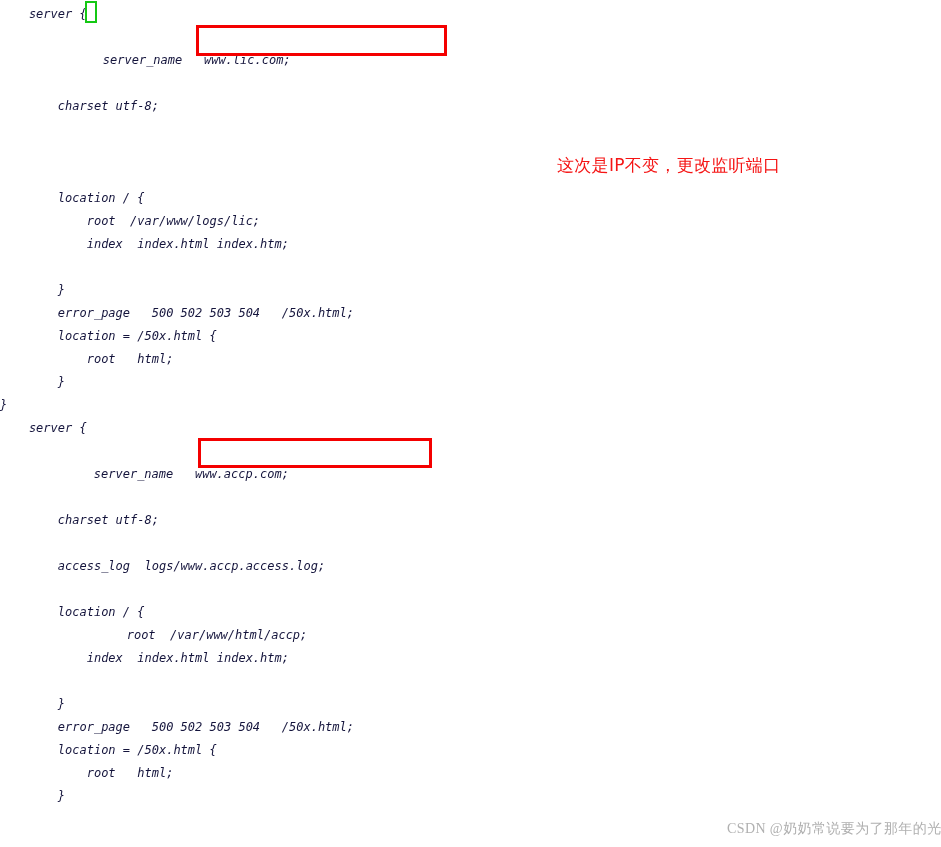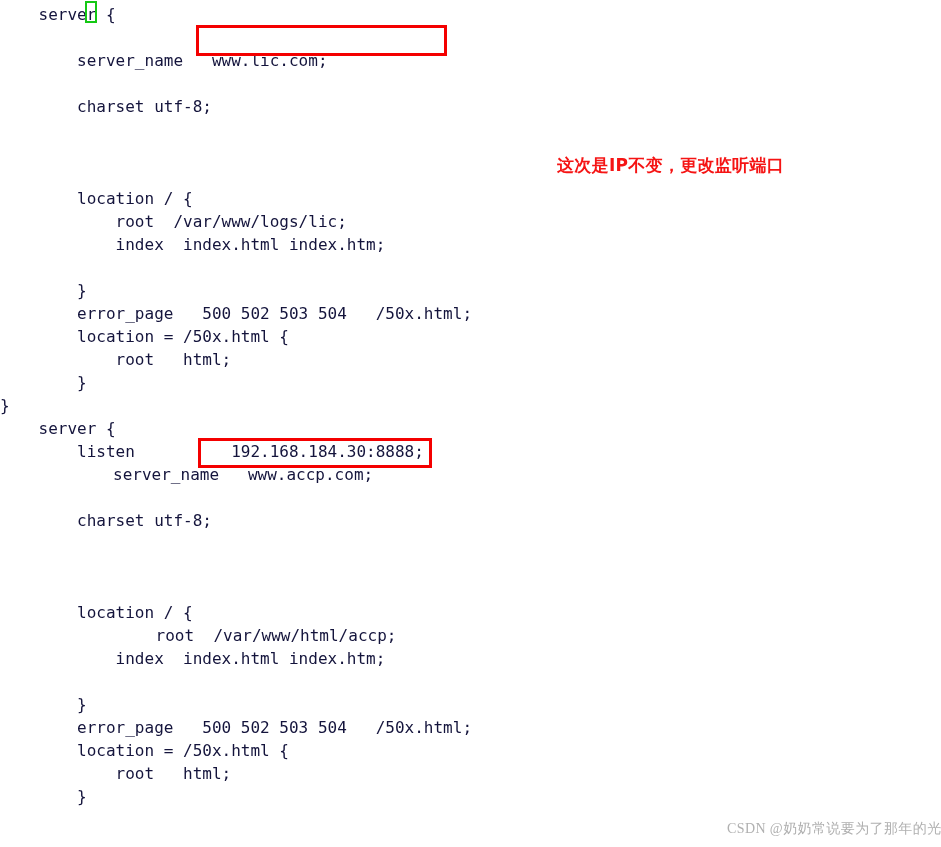--- a/index.html
+++ b/index.html
@@ -22,25 +22,26 @@
     top: 0;
     width: 941px;
     height: 847px;
   }
 
   .code-line {
     position: absolute;
     left: 0;
     white-space: pre;
     font-family: "DejaVu Sans Mono", "Liberation Mono", monospace;
-    font-size: 16px;
+    font-size: 12px;
     line-height: 23px;
     color: #14143c;
     letter-spacing: 0px;
     height: 23px;
+    font-style: italic;
   }
 
   
   .highlight-box {
     position: absolute;
     border: 3px solid #f40000;
     box-sizing: border-box;
     background: transparent;
     pointer-events: none;
   }
@@ -52,62 +53,62 @@
     box-sizing: border-box;
     background: transparent;
   }
 
   
   #annotation {
     position: absolute;
     color: #f51414;
     font-family: "DejaVu Sans", "Liberation Sans", sans-serif;
     font-size: 17px;
-    font-weight: bold;
+    font-weight: normal;
     white-space: pre;
     letter-spacing: 0.3px;
   }
 
   
   #watermark {
     position: absolute;
     color: #b0b0b0;
     font-family: Liberation Serif, serif;
     font-size: 14px;
     white-space: pre;
     letter-spacing: 0.4px;
     margin-left: 35px;
   }
 </style>
 </head>
 <body>
 
 <div id="code-block">
     <div class="code-line" style="top: 3px;">    server {</div>
-    <div class="code-line" style="top: 49px;">        server_name   www.lic.com;</div>
+    <div class="code-line" style="top: 49px; padding-left: 45px;">        server_name   www.lic.com;</div>
     <div class="code-line" style="top: 72px;"></div>
     <div class="code-line" style="top: 95px;">        charset utf-8;</div>
     <div class="code-line" style="top: 118px;"></div>
     <div class="code-line" style="top: 164px;"></div>
     <div class="code-line" style="top: 187px;">        location / {</div>
     <div class="code-line" style="top: 210px;">            root  /var/www/logs/lic;</div>
     <div class="code-line" style="top: 233px;">            index  index.html index.htm;</div>
     <div class="code-line" style="top: 256px;"></div>
     <div class="code-line" style="top: 279px;">        }</div>
     <div class="code-line" style="top: 302px;">        error_page   500 502 503 504   /50x.html;</div>
     <div class="code-line" style="top: 325px;">        location = /50x.html {</div>
     <div class="code-line" style="top: 348px;">            root   html;</div>
     <div class="code-line" style="top: 371px;">        }</div>
     <div class="code-line" style="top: 394px;">}</div>
     <div class="code-line" style="top: 417px;">    server {</div>
-    <div class="code-line" style="top: 440px;">        listen          192.168.184.30:8888;</div>
     <div class="code-line" style="top: 463px; margin-left: 36px;">        server_name   www.accp.com;</div>
     <div class="code-line" style="top: 486px;"></div>
     <div class="code-line" style="top: 509px;">        charset utf-8;</div>
     <div class="code-line" style="top: 532px;"></div>
+    <div class="code-line" style="top: 555px;">        access_log  logs/www.accp.access.log;</div>
     <div class="code-line" style="top: 578px;"></div>
     <div class="code-line" style="top: 601px;">        location / {</div>
     <div class="code-line" style="top: 624px; margin-left: 40px;">            root  /var/www/html/accp;</div>
     <div class="code-line" style="top: 647px;">            index  index.html index.htm;</div>
     <div class="code-line" style="top: 670px;"></div>
     <div class="code-line" style="top: 693px;">        }</div>
     <div class="code-line" style="top: 716px;">        error_page   500 502 503 504   /50x.html;</div>
     <div class="code-line" style="top: 739px;">        location = /50x.html {</div>
     <div class="code-line" style="top: 762px;">            root   html;</div>
     <div class="code-line" style="top: 785px;">        }</div>

